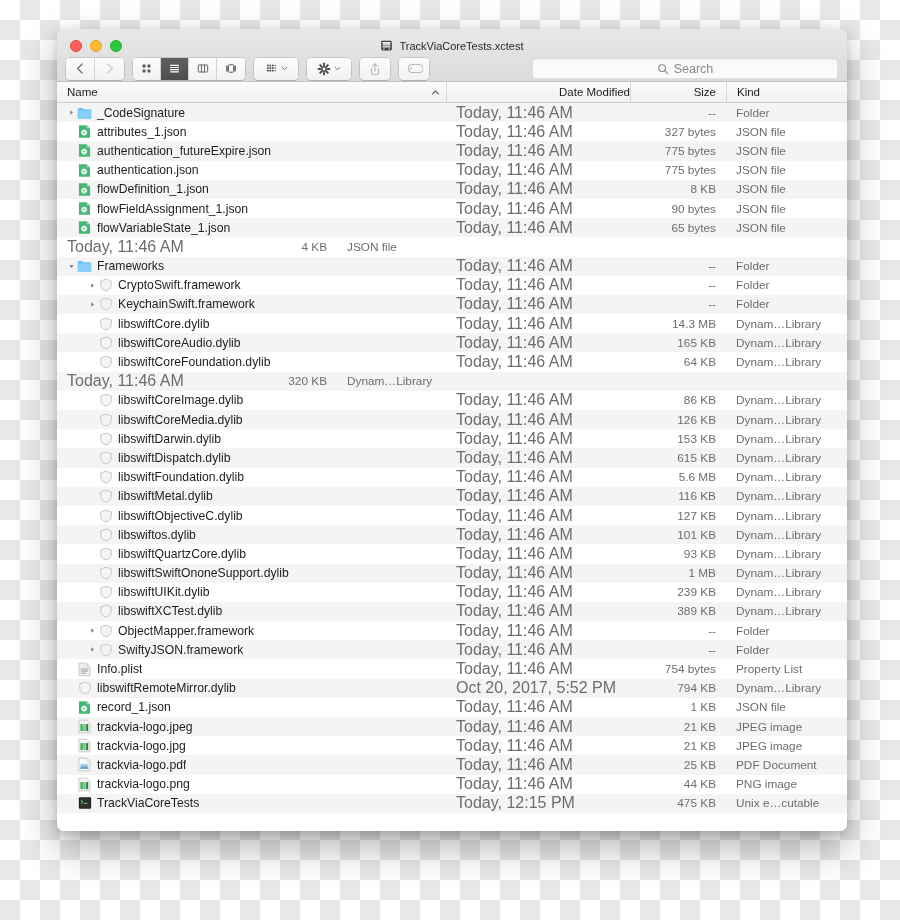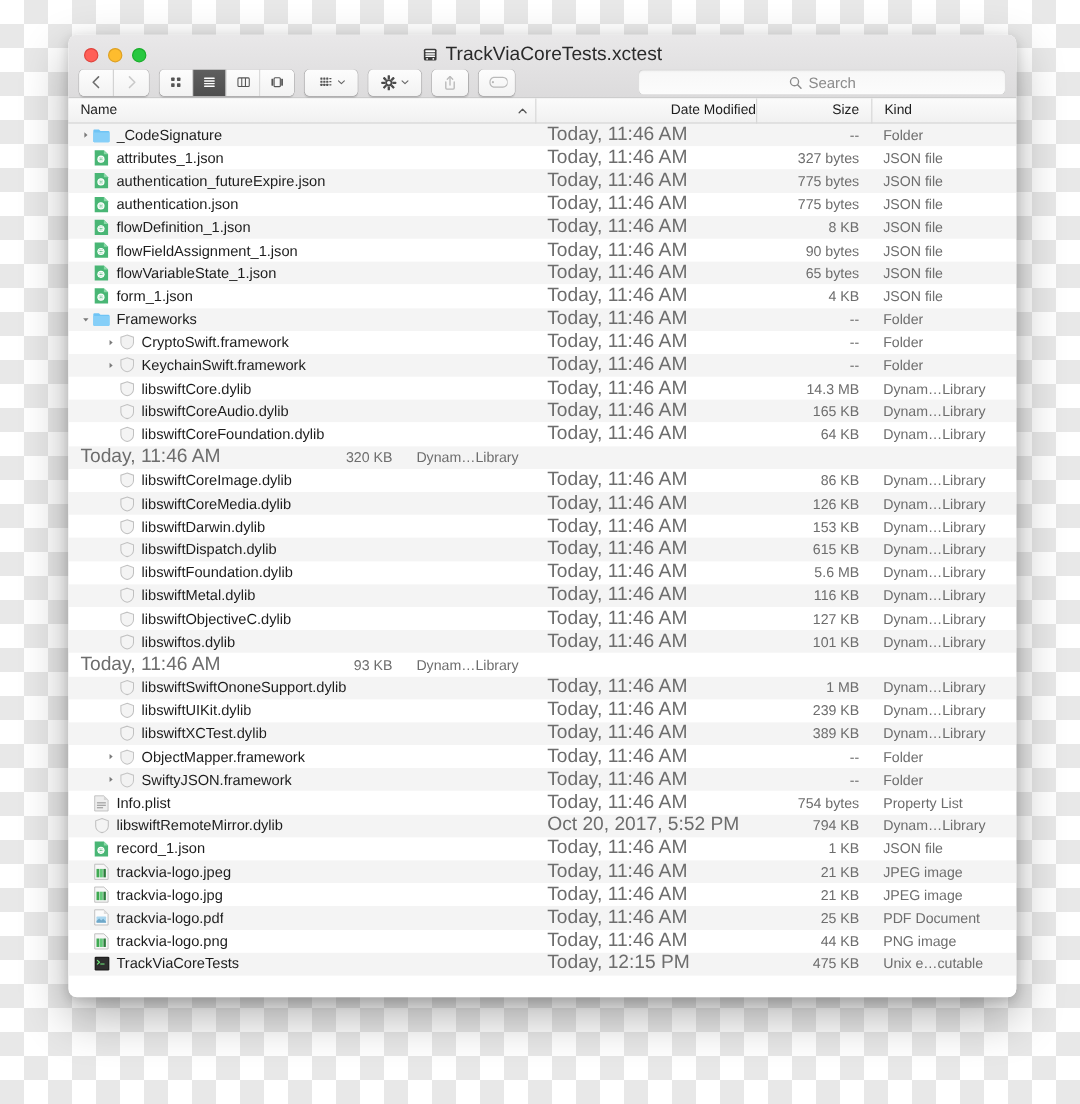--- a/index.html
+++ b/index.html
@@ -38,21 +38,21 @@
   }
   .lights{ position:absolute; left:13px; top:11px; display:flex; gap:8px; }
   .light{ width:12px;height:12px;border-radius:50%; }
   .light.red{background:#ff5f57;border:.5px solid #e0443e;}
   .light.yellow{background:#febc2e;border:.5px solid #dea123;}
   .light.green{background:#28c840;border:.5px solid #1aad2b;}
 
   .win-title{
     position:absolute; left:0; right:0; top:8px;
     text-align:center;
-    font-size:16px; color:#2a2a2a;
+    font-size:11px; color:#2a2a2a;
     display:flex; align-items:center; justify-content:center; gap:6px;
     height:17px;
   }
   .title-icon{ width:13px;height:13px; display:inline-block; }
 
   
   .toolbar{
     position:absolute; left:0; right:0; top:26px; height:27px;
     display:flex; align-items:center; padding:0 9px; gap:9px;
   }
@@ -414,378 +414,374 @@
               <ellipse cx="6.6" cy="9.2" rx="1.1" ry="2.7" fill="none" stroke="#fff" stroke-width=".8"></ellipse>
             </svg>
           </span>
           <span class="fname">flowVariableState_1.json</span>
         </div>
         <div class="c-date">Today, 11:46 AM</div>
         <div class="c-size">65 bytes</div>
         <div class="c-kind">JSON file</div>
       </div>
       <div class="row even">
+        <div class="c-date">Today, 11:46 AM</div>
+        <div class="c-size">4 KB</div>
+        <div class="c-kind">JSON file</div>
+      </div>
+      <div class="row odd">
+        <div class="c-name ind0">
+          <span class="tri">
+            <svg viewBox="0 0 10 10">
+              <path d="M1.8 3.3 L8.2 3.3 L5 7 z" fill="#7a7a7a"></path>
+            </svg>
+          </span>
+          <span class="ficon">
+            <svg viewBox="0 0 16 14" width="15" height="14">
+              <path d="M.8 2.6a1 1 0 0 1 1-1h4l1.4 1.4h7a1 1 0 0 1 1 1v8a1 1 0 0 1-1 1H1.8a1 1 0 0 1-1-1z" fill="#6fc4f5"></path>
+              <path d="M.8 4.2h14.4v7.8a1 1 0 0 1-1 1H1.8a1 1 0 0 1-1-1z" fill="#86cff8"></path>
+            </svg>
+          </span>
+          <span class="fname">Frameworks</span>
+        </div>
+        <div class="c-date">Today, 11:46 AM</div>
+        <div class="c-size">--</div>
+        <div class="c-kind">Folder</div>
+      </div>
+      <div class="row even">
+        <div class="c-name ind1">
+          <span class="tri">
+            <svg viewBox="0 0 10 10">
+              <path d="M3.3 1.8 L7 5 L3.3 8.2 z" fill="#7a7a7a"></path>
+            </svg>
+          </span>
+          <span class="ficon">
+            <svg viewBox="0 0 16 16" width="14" height="14">
+              <path d="M8 1.3 L14 3.4 v5.1 c0 3.4 -3.2 5.6 -6 6.2 c-2.8 -.6 -6 -2.8 -6 -6.2 V3.4 z" fill="#f2f2f2" stroke="#c4c4c4" stroke-width="1"></path>
+            </svg>
+          </span>
+          <span class="fname">CryptoSwift.framework</span>
+        </div>
+        <div class="c-date">Today, 11:46 AM</div>
+        <div class="c-size">--</div>
+        <div class="c-kind">Folder</div>
+      </div>
+      <div class="row odd">
+        <div class="c-name ind1">
+          <span class="tri">
+            <svg viewBox="0 0 10 10">
+              <path d="M3.3 1.8 L7 5 L3.3 8.2 z" fill="#7a7a7a"></path>
+            </svg>
+          </span>
+          <span class="ficon">
+            <svg viewBox="0 0 16 16" width="14" height="14">
+              <path d="M8 1.3 L14 3.4 v5.1 c0 3.4 -3.2 5.6 -6 6.2 c-2.8 -.6 -6 -2.8 -6 -6.2 V3.4 z" fill="#f2f2f2" stroke="#c4c4c4" stroke-width="1"></path>
+            </svg>
+          </span>
+          <span class="fname">KeychainSwift.framework</span>
+        </div>
+        <div class="c-date">Today, 11:46 AM</div>
+        <div class="c-size">--</div>
+        <div class="c-kind">Folder</div>
+      </div>
+      <div class="row even">
+        <div class="c-name ind1">
+          <span class="tri"></span>
+          <span class="ficon">
+            <svg viewBox="0 0 16 16" width="14" height="14">
+              <path d="M8 1.3 L14 3.4 v5.1 c0 3.4 -3.2 5.6 -6 6.2 c-2.8 -.6 -6 -2.8 -6 -6.2 V3.4 z" fill="#f4f4f4" stroke="#c0c0c0" stroke-width="1"></path>
+            </svg>
+          </span>
+          <span class="fname">libswiftCore.dylib</span>
+        </div>
+        <div class="c-date">Today, 11:46 AM</div>
+        <div class="c-size">14.3 MB</div>
+        <div class="c-kind">Dynam…Library</div>
+      </div>
+      <div class="row odd">
+        <div class="c-name ind1">
+          <span class="tri"></span>
+          <span class="ficon">
+            <svg viewBox="0 0 16 16" width="14" height="14">
+              <path d="M8 1.3 L14 3.4 v5.1 c0 3.4 -3.2 5.6 -6 6.2 c-2.8 -.6 -6 -2.8 -6 -6.2 V3.4 z" fill="#f4f4f4" stroke="#c0c0c0" stroke-width="1"></path>
+            </svg>
+          </span>
+          <span class="fname">libswiftCoreAudio.dylib</span>
+        </div>
+        <div class="c-date">Today, 11:46 AM</div>
+        <div class="c-size">165 KB</div>
+        <div class="c-kind">Dynam…Library</div>
+      </div>
+      <div class="row even">
+        <div class="c-name ind1">
+          <span class="tri"></span>
+          <span class="ficon">
+            <svg viewBox="0 0 16 16" width="14" height="14">
+              <path d="M8 1.3 L14 3.4 v5.1 c0 3.4 -3.2 5.6 -6 6.2 c-2.8 -.6 -6 -2.8 -6 -6.2 V3.4 z" fill="#f4f4f4" stroke="#c0c0c0" stroke-width="1"></path>
+            </svg>
+          </span>
+          <span class="fname">libswiftCoreFoundation.dylib</span>
+        </div>
+        <div class="c-date">Today, 11:46 AM</div>
+        <div class="c-size">64 KB</div>
+        <div class="c-kind">Dynam…Library</div>
+      </div>
+      <div class="row odd">
+        <div class="c-date">Today, 11:46 AM</div>
+        <div class="c-size">320 KB</div>
+        <div class="c-kind">Dynam…Library</div>
+      </div>
+      <div class="row even">
+        <div class="c-name ind1">
+          <span class="tri"></span>
+          <span class="ficon">
+            <svg viewBox="0 0 16 16" width="14" height="14">
+              <path d="M8 1.3 L14 3.4 v5.1 c0 3.4 -3.2 5.6 -6 6.2 c-2.8 -.6 -6 -2.8 -6 -6.2 V3.4 z" fill="#f4f4f4" stroke="#c0c0c0" stroke-width="1"></path>
+            </svg>
+          </span>
+          <span class="fname">libswiftCoreImage.dylib</span>
+        </div>
+        <div class="c-date">Today, 11:46 AM</div>
+        <div class="c-size">86 KB</div>
+        <div class="c-kind">Dynam…Library</div>
+      </div>
+      <div class="row odd">
+        <div class="c-name ind1">
+          <span class="tri"></span>
+          <span class="ficon">
+            <svg viewBox="0 0 16 16" width="14" height="14">
+              <path d="M8 1.3 L14 3.4 v5.1 c0 3.4 -3.2 5.6 -6 6.2 c-2.8 -.6 -6 -2.8 -6 -6.2 V3.4 z" fill="#f4f4f4" stroke="#c0c0c0" stroke-width="1"></path>
+            </svg>
+          </span>
+          <span class="fname">libswiftCoreMedia.dylib</span>
+        </div>
+        <div class="c-date">Today, 11:46 AM</div>
+        <div class="c-size">126 KB</div>
+        <div class="c-kind">Dynam…Library</div>
+      </div>
+      <div class="row even">
+        <div class="c-name ind1">
+          <span class="tri"></span>
+          <span class="ficon">
+            <svg viewBox="0 0 16 16" width="14" height="14">
+              <path d="M8 1.3 L14 3.4 v5.1 c0 3.4 -3.2 5.6 -6 6.2 c-2.8 -.6 -6 -2.8 -6 -6.2 V3.4 z" fill="#f4f4f4" stroke="#c0c0c0" stroke-width="1"></path>
+            </svg>
+          </span>
+          <span class="fname">libswiftDarwin.dylib</span>
+        </div>
+        <div class="c-date">Today, 11:46 AM</div>
+        <div class="c-size">153 KB</div>
+        <div class="c-kind">Dynam…Library</div>
+      </div>
+      <div class="row odd">
+        <div class="c-name ind1">
+          <span class="tri"></span>
+          <span class="ficon">
+            <svg viewBox="0 0 16 16" width="14" height="14">
+              <path d="M8 1.3 L14 3.4 v5.1 c0 3.4 -3.2 5.6 -6 6.2 c-2.8 -.6 -6 -2.8 -6 -6.2 V3.4 z" fill="#f4f4f4" stroke="#c0c0c0" stroke-width="1"></path>
+            </svg>
+          </span>
+          <span class="fname">libswiftDispatch.dylib</span>
+        </div>
+        <div class="c-date">Today, 11:46 AM</div>
+        <div class="c-size">615 KB</div>
+        <div class="c-kind">Dynam…Library</div>
+      </div>
+      <div class="row even">
+        <div class="c-name ind1">
+          <span class="tri"></span>
+          <span class="ficon">
+            <svg viewBox="0 0 16 16" width="14" height="14">
+              <path d="M8 1.3 L14 3.4 v5.1 c0 3.4 -3.2 5.6 -6 6.2 c-2.8 -.6 -6 -2.8 -6 -6.2 V3.4 z" fill="#f4f4f4" stroke="#c0c0c0" stroke-width="1"></path>
+            </svg>
+          </span>
+          <span class="fname">libswiftFoundation.dylib</span>
+        </div>
+        <div class="c-date">Today, 11:46 AM</div>
+        <div class="c-size">5.6 MB</div>
+        <div class="c-kind">Dynam…Library</div>
+      </div>
+      <div class="row odd">
+        <div class="c-name ind1">
+          <span class="tri"></span>
+          <span class="ficon">
+            <svg viewBox="0 0 16 16" width="14" height="14">
+              <path d="M8 1.3 L14 3.4 v5.1 c0 3.4 -3.2 5.6 -6 6.2 c-2.8 -.6 -6 -2.8 -6 -6.2 V3.4 z" fill="#f4f4f4" stroke="#c0c0c0" stroke-width="1"></path>
+            </svg>
+          </span>
+          <span class="fname">libswiftMetal.dylib</span>
+        </div>
+        <div class="c-date">Today, 11:46 AM</div>
+        <div class="c-size">116 KB</div>
+        <div class="c-kind">Dynam…Library</div>
+      </div>
+      <div class="row even">
+        <div class="c-name ind1">
+          <span class="tri"></span>
+          <span class="ficon">
+            <svg viewBox="0 0 16 16" width="14" height="14">
+              <path d="M8 1.3 L14 3.4 v5.1 c0 3.4 -3.2 5.6 -6 6.2 c-2.8 -.6 -6 -2.8 -6 -6.2 V3.4 z" fill="#f4f4f4" stroke="#c0c0c0" stroke-width="1"></path>
+            </svg>
+          </span>
+          <span class="fname">libswiftObjectiveC.dylib</span>
+        </div>
+        <div class="c-date">Today, 11:46 AM</div>
+        <div class="c-size">127 KB</div>
+        <div class="c-kind">Dynam…Library</div>
+      </div>
+      <div class="row odd">
+        <div class="c-name ind1">
+          <span class="tri"></span>
+          <span class="ficon">
+            <svg viewBox="0 0 16 16" width="14" height="14">
+              <path d="M8 1.3 L14 3.4 v5.1 c0 3.4 -3.2 5.6 -6 6.2 c-2.8 -.6 -6 -2.8 -6 -6.2 V3.4 z" fill="#f4f4f4" stroke="#c0c0c0" stroke-width="1"></path>
+            </svg>
+          </span>
+          <span class="fname">libswiftos.dylib</span>
+        </div>
+        <div class="c-date">Today, 11:46 AM</div>
+        <div class="c-size">101 KB</div>
+        <div class="c-kind">Dynam…Library</div>
+      </div>
+      <div class="row even">
+        <div class="c-name ind1">
+          <span class="tri"></span>
+          <span class="ficon">
+            <svg viewBox="0 0 16 16" width="14" height="14">
+              <path d="M8 1.3 L14 3.4 v5.1 c0 3.4 -3.2 5.6 -6 6.2 c-2.8 -.6 -6 -2.8 -6 -6.2 V3.4 z" fill="#f4f4f4" stroke="#c0c0c0" stroke-width="1"></path>
+            </svg>
+          </span>
+          <span class="fname">libswiftQuartzCore.dylib</span>
+        </div>
+        <div class="c-date">Today, 11:46 AM</div>
+        <div class="c-size">93 KB</div>
+        <div class="c-kind">Dynam…Library</div>
+      </div>
+      <div class="row odd">
+        <div class="c-name ind1">
+          <span class="tri"></span>
+          <span class="ficon">
+            <svg viewBox="0 0 16 16" width="14" height="14">
+              <path d="M8 1.3 L14 3.4 v5.1 c0 3.4 -3.2 5.6 -6 6.2 c-2.8 -.6 -6 -2.8 -6 -6.2 V3.4 z" fill="#f4f4f4" stroke="#c0c0c0" stroke-width="1"></path>
+            </svg>
+          </span>
+          <span class="fname">libswiftSwiftOnoneSupport.dylib</span>
+        </div>
+        <div class="c-date">Today, 11:46 AM</div>
+        <div class="c-size">1 MB</div>
+        <div class="c-kind">Dynam…Library</div>
+      </div>
+      <div class="row even">
+        <div class="c-name ind1">
+          <span class="tri"></span>
+          <span class="ficon">
+            <svg viewBox="0 0 16 16" width="14" height="14">
+              <path d="M8 1.3 L14 3.4 v5.1 c0 3.4 -3.2 5.6 -6 6.2 c-2.8 -.6 -6 -2.8 -6 -6.2 V3.4 z" fill="#f4f4f4" stroke="#c0c0c0" stroke-width="1"></path>
+            </svg>
+          </span>
+          <span class="fname">libswiftUIKit.dylib</span>
+        </div>
+        <div class="c-date">Today, 11:46 AM</div>
+        <div class="c-size">239 KB</div>
+        <div class="c-kind">Dynam…Library</div>
+      </div>
+      <div class="row odd">
+        <div class="c-name ind1">
+          <span class="tri"></span>
+          <span class="ficon">
+            <svg viewBox="0 0 16 16" width="14" height="14">
+              <path d="M8 1.3 L14 3.4 v5.1 c0 3.4 -3.2 5.6 -6 6.2 c-2.8 -.6 -6 -2.8 -6 -6.2 V3.4 z" fill="#f4f4f4" stroke="#c0c0c0" stroke-width="1"></path>
+            </svg>
+          </span>
+          <span class="fname">libswiftXCTest.dylib</span>
+        </div>
+        <div class="c-date">Today, 11:46 AM</div>
+        <div class="c-size">389 KB</div>
+        <div class="c-kind">Dynam…Library</div>
+      </div>
+      <div class="row even">
+        <div class="c-name ind1">
+          <span class="tri">
+            <svg viewBox="0 0 10 10">
+              <path d="M3.3 1.8 L7 5 L3.3 8.2 z" fill="#7a7a7a"></path>
+            </svg>
+          </span>
+          <span class="ficon">
+            <svg viewBox="0 0 16 16" width="14" height="14">
+              <path d="M8 1.3 L14 3.4 v5.1 c0 3.4 -3.2 5.6 -6 6.2 c-2.8 -.6 -6 -2.8 -6 -6.2 V3.4 z" fill="#f2f2f2" stroke="#c4c4c4" stroke-width="1"></path>
+            </svg>
+          </span>
+          <span class="fname">ObjectMapper.framework</span>
+        </div>
+        <div class="c-date">Today, 11:46 AM</div>
+        <div class="c-size">--</div>
+        <div class="c-kind">Folder</div>
+      </div>
+      <div class="row odd">
+        <div class="c-name ind1">
+          <span class="tri">
+            <svg viewBox="0 0 10 10">
+              <path d="M3.3 1.8 L7 5 L3.3 8.2 z" fill="#7a7a7a"></path>
+            </svg>
+          </span>
+          <span class="ficon">
+            <svg viewBox="0 0 16 16" width="14" height="14">
+              <path d="M8 1.3 L14 3.4 v5.1 c0 3.4 -3.2 5.6 -6 6.2 c-2.8 -.6 -6 -2.8 -6 -6.2 V3.4 z" fill="#f2f2f2" stroke="#c4c4c4" stroke-width="1"></path>
+            </svg>
+          </span>
+          <span class="fname">SwiftyJSON.framework</span>
+        </div>
+        <div class="c-date">Today, 11:46 AM</div>
+        <div class="c-size">--</div>
+        <div class="c-kind">Folder</div>
+      </div>
+      <div class="row even">
+        <div class="c-name ind0">
+          <span class="tri"></span>
+          <span class="ficon">
+            <svg viewBox="0 0 14 16" width="13" height="15">
+              <path d="M1 1.2h8.2L13 4.9v9.9H1z" fill="#eeeeee" stroke="#bdbdbd" stroke-width=".8"></path>
+              <path d="M9.2 1.2 L13 4.9 h-3.8z" fill="#d6d6d6"></path>
+              <rect x="3" y="7" width="8" height="1" fill="#9a9a9a"></rect>
+              <rect x="3" y="9.2" width="8" height="1" fill="#9a9a9a"></rect>
+              <rect x="3" y="11.4" width="5.5" height="1" fill="#9a9a9a"></rect>
+            </svg>
+          </span>
+          <span class="fname">Info.plist</span>
+        </div>
+        <div class="c-date">Today, 11:46 AM</div>
+        <div class="c-size">754 bytes</div>
+        <div class="c-kind">Property List</div>
+      </div>
+      <div class="row odd">
+        <div class="c-name ind0">
+          <span class="tri"></span>
+          <span class="ficon">
+            <svg viewBox="0 0 16 16" width="14" height="14">
+              <path d="M8 1.3 L14 3.4 v5.1 c0 3.4 -3.2 5.6 -6 6.2 c-2.8 -.6 -6 -2.8 -6 -6.2 V3.4 z" fill="#f4f4f4" stroke="#c0c0c0" stroke-width="1"></path>
+            </svg>
+          </span>
+          <span class="fname">libswiftRemoteMirror.dylib</span>
+        </div>
+        <div class="c-date">Oct 20, 2017, 5:52 PM</div>
+        <div class="c-size">794 KB</div>
+        <div class="c-kind">Dynam…Library</div>
+      </div>
+      <div class="row even">
         <div class="c-name ind0">
           <span class="tri"></span>
           <span class="ficon">
             <svg viewBox="0 0 14 16" width="13" height="15">
               <path d="M1 1.2h8.2L13 4.9v9.9H1z" fill="#49b675"></path>
               <path d="M9.2 1.2 L13 4.9 h-3.8z" fill="#8ad9a8"></path>
               <circle cx="6.6" cy="9.2" r="2.7" fill="none" stroke="#fff" stroke-width="1"></circle>
               <ellipse cx="6.6" cy="9.2" rx="2.7" ry="1.1" fill="none" stroke="#fff" stroke-width=".8"></ellipse>
               <ellipse cx="6.6" cy="9.2" rx="1.1" ry="2.7" fill="none" stroke="#fff" stroke-width=".8"></ellipse>
             </svg>
           </span>
-          <span class="fname">form_1.json</span>
-        </div>
-        <div class="c-date">Today, 11:46 AM</div>
-        <div class="c-size">4 KB</div>
-        <div class="c-kind">JSON file</div>
-      </div>
-      <div class="row odd">
-        <div class="c-name ind0">
-          <span class="tri">
-            <svg viewBox="0 0 10 10">
-              <path d="M1.8 3.3 L8.2 3.3 L5 7 z" fill="#7a7a7a"></path>
-            </svg>
-          </span>
-          <span class="ficon">
-            <svg viewBox="0 0 16 14" width="15" height="14">
-              <path d="M.8 2.6a1 1 0 0 1 1-1h4l1.4 1.4h7a1 1 0 0 1 1 1v8a1 1 0 0 1-1 1H1.8a1 1 0 0 1-1-1z" fill="#6fc4f5"></path>
-              <path d="M.8 4.2h14.4v7.8a1 1 0 0 1-1 1H1.8a1 1 0 0 1-1-1z" fill="#86cff8"></path>
-            </svg>
-          </span>
-          <span class="fname">Frameworks</span>
-        </div>
-        <div class="c-date">Today, 11:46 AM</div>
-        <div class="c-size">--</div>
-        <div class="c-kind">Folder</div>
-      </div>
-      <div class="row even">
-        <div class="c-name ind1">
-          <span class="tri">
-            <svg viewBox="0 0 10 10">
-              <path d="M3.3 1.8 L7 5 L3.3 8.2 z" fill="#7a7a7a"></path>
-            </svg>
-          </span>
-          <span class="ficon">
-            <svg viewBox="0 0 16 16" width="14" height="14">
-              <path d="M8 1.3 L14 3.4 v5.1 c0 3.4 -3.2 5.6 -6 6.2 c-2.8 -.6 -6 -2.8 -6 -6.2 V3.4 z" fill="#f2f2f2" stroke="#c4c4c4" stroke-width="1"></path>
-            </svg>
-          </span>
-          <span class="fname">CryptoSwift.framework</span>
-        </div>
-        <div class="c-date">Today, 11:46 AM</div>
-        <div class="c-size">--</div>
-        <div class="c-kind">Folder</div>
-      </div>
-      <div class="row odd">
-        <div class="c-name ind1">
-          <span class="tri">
-            <svg viewBox="0 0 10 10">
-              <path d="M3.3 1.8 L7 5 L3.3 8.2 z" fill="#7a7a7a"></path>
-            </svg>
-          </span>
-          <span class="ficon">
-            <svg viewBox="0 0 16 16" width="14" height="14">
-              <path d="M8 1.3 L14 3.4 v5.1 c0 3.4 -3.2 5.6 -6 6.2 c-2.8 -.6 -6 -2.8 -6 -6.2 V3.4 z" fill="#f2f2f2" stroke="#c4c4c4" stroke-width="1"></path>
-            </svg>
-          </span>
-          <span class="fname">KeychainSwift.framework</span>
-        </div>
-        <div class="c-date">Today, 11:46 AM</div>
-        <div class="c-size">--</div>
-        <div class="c-kind">Folder</div>
-      </div>
-      <div class="row even">
-        <div class="c-name ind1">
-          <span class="tri"></span>
-          <span class="ficon">
-            <svg viewBox="0 0 16 16" width="14" height="14">
-              <path d="M8 1.3 L14 3.4 v5.1 c0 3.4 -3.2 5.6 -6 6.2 c-2.8 -.6 -6 -2.8 -6 -6.2 V3.4 z" fill="#f4f4f4" stroke="#c0c0c0" stroke-width="1"></path>
-            </svg>
-          </span>
-          <span class="fname">libswiftCore.dylib</span>
-        </div>
-        <div class="c-date">Today, 11:46 AM</div>
-        <div class="c-size">14.3 MB</div>
-        <div class="c-kind">Dynam…Library</div>
-      </div>
-      <div class="row odd">
-        <div class="c-name ind1">
-          <span class="tri"></span>
-          <span class="ficon">
-            <svg viewBox="0 0 16 16" width="14" height="14">
-              <path d="M8 1.3 L14 3.4 v5.1 c0 3.4 -3.2 5.6 -6 6.2 c-2.8 -.6 -6 -2.8 -6 -6.2 V3.4 z" fill="#f4f4f4" stroke="#c0c0c0" stroke-width="1"></path>
-            </svg>
-          </span>
-          <span class="fname">libswiftCoreAudio.dylib</span>
-        </div>
-        <div class="c-date">Today, 11:46 AM</div>
-        <div class="c-size">165 KB</div>
-        <div class="c-kind">Dynam…Library</div>
-      </div>
-      <div class="row even">
-        <div class="c-name ind1">
-          <span class="tri"></span>
-          <span class="ficon">
-            <svg viewBox="0 0 16 16" width="14" height="14">
-              <path d="M8 1.3 L14 3.4 v5.1 c0 3.4 -3.2 5.6 -6 6.2 c-2.8 -.6 -6 -2.8 -6 -6.2 V3.4 z" fill="#f4f4f4" stroke="#c0c0c0" stroke-width="1"></path>
-            </svg>
-          </span>
-          <span class="fname">libswiftCoreFoundation.dylib</span>
-        </div>
-        <div class="c-date">Today, 11:46 AM</div>
-        <div class="c-size">64 KB</div>
-        <div class="c-kind">Dynam…Library</div>
-      </div>
-      <div class="row odd">
-        <div class="c-date">Today, 11:46 AM</div>
-        <div class="c-size">320 KB</div>
-        <div class="c-kind">Dynam…Library</div>
-      </div>
-      <div class="row even">
-        <div class="c-name ind1">
-          <span class="tri"></span>
-          <span class="ficon">
-            <svg viewBox="0 0 16 16" width="14" height="14">
-              <path d="M8 1.3 L14 3.4 v5.1 c0 3.4 -3.2 5.6 -6 6.2 c-2.8 -.6 -6 -2.8 -6 -6.2 V3.4 z" fill="#f4f4f4" stroke="#c0c0c0" stroke-width="1"></path>
-            </svg>
-          </span>
-          <span class="fname">libswiftCoreImage.dylib</span>
-        </div>
-        <div class="c-date">Today, 11:46 AM</div>
-        <div class="c-size">86 KB</div>
-        <div class="c-kind">Dynam…Library</div>
-      </div>
-      <div class="row odd">
-        <div class="c-name ind1">
-          <span class="tri"></span>
-          <span class="ficon">
-            <svg viewBox="0 0 16 16" width="14" height="14">
-              <path d="M8 1.3 L14 3.4 v5.1 c0 3.4 -3.2 5.6 -6 6.2 c-2.8 -.6 -6 -2.8 -6 -6.2 V3.4 z" fill="#f4f4f4" stroke="#c0c0c0" stroke-width="1"></path>
-            </svg>
-          </span>
-          <span class="fname">libswiftCoreMedia.dylib</span>
-        </div>
-        <div class="c-date">Today, 11:46 AM</div>
-        <div class="c-size">126 KB</div>
-        <div class="c-kind">Dynam…Library</div>
-      </div>
-      <div class="row even">
-        <div class="c-name ind1">
-          <span class="tri"></span>
-          <span class="ficon">
-            <svg viewBox="0 0 16 16" width="14" height="14">
-              <path d="M8 1.3 L14 3.4 v5.1 c0 3.4 -3.2 5.6 -6 6.2 c-2.8 -.6 -6 -2.8 -6 -6.2 V3.4 z" fill="#f4f4f4" stroke="#c0c0c0" stroke-width="1"></path>
-            </svg>
-          </span>
-          <span class="fname">libswiftDarwin.dylib</span>
-        </div>
-        <div class="c-date">Today, 11:46 AM</div>
-        <div class="c-size">153 KB</div>
-        <div class="c-kind">Dynam…Library</div>
-      </div>
-      <div class="row odd">
-        <div class="c-name ind1">
-          <span class="tri"></span>
-          <span class="ficon">
-            <svg viewBox="0 0 16 16" width="14" height="14">
-              <path d="M8 1.3 L14 3.4 v5.1 c0 3.4 -3.2 5.6 -6 6.2 c-2.8 -.6 -6 -2.8 -6 -6.2 V3.4 z" fill="#f4f4f4" stroke="#c0c0c0" stroke-width="1"></path>
-            </svg>
-          </span>
-          <span class="fname">libswiftDispatch.dylib</span>
-        </div>
-        <div class="c-date">Today, 11:46 AM</div>
-        <div class="c-size">615 KB</div>
-        <div class="c-kind">Dynam…Library</div>
-      </div>
-      <div class="row even">
-        <div class="c-name ind1">
-          <span class="tri"></span>
-          <span class="ficon">
-            <svg viewBox="0 0 16 16" width="14" height="14">
-              <path d="M8 1.3 L14 3.4 v5.1 c0 3.4 -3.2 5.6 -6 6.2 c-2.8 -.6 -6 -2.8 -6 -6.2 V3.4 z" fill="#f4f4f4" stroke="#c0c0c0" stroke-width="1"></path>
-            </svg>
-          </span>
-          <span class="fname">libswiftFoundation.dylib</span>
-        </div>
-        <div class="c-date">Today, 11:46 AM</div>
-        <div class="c-size">5.6 MB</div>
-        <div class="c-kind">Dynam…Library</div>
-      </div>
-      <div class="row odd">
-        <div class="c-name ind1">
-          <span class="tri"></span>
-          <span class="ficon">
-            <svg viewBox="0 0 16 16" width="14" height="14">
-              <path d="M8 1.3 L14 3.4 v5.1 c0 3.4 -3.2 5.6 -6 6.2 c-2.8 -.6 -6 -2.8 -6 -6.2 V3.4 z" fill="#f4f4f4" stroke="#c0c0c0" stroke-width="1"></path>
-            </svg>
-          </span>
-          <span class="fname">libswiftMetal.dylib</span>
-        </div>
-        <div class="c-date">Today, 11:46 AM</div>
-        <div class="c-size">116 KB</div>
-        <div class="c-kind">Dynam…Library</div>
-      </div>
-      <div class="row even">
-        <div class="c-name ind1">
-          <span class="tri"></span>
-          <span class="ficon">
-            <svg viewBox="0 0 16 16" width="14" height="14">
-              <path d="M8 1.3 L14 3.4 v5.1 c0 3.4 -3.2 5.6 -6 6.2 c-2.8 -.6 -6 -2.8 -6 -6.2 V3.4 z" fill="#f4f4f4" stroke="#c0c0c0" stroke-width="1"></path>
-            </svg>
-          </span>
-          <span class="fname">libswiftObjectiveC.dylib</span>
-        </div>
-        <div class="c-date">Today, 11:46 AM</div>
-        <div class="c-size">127 KB</div>
-        <div class="c-kind">Dynam…Library</div>
-      </div>
-      <div class="row odd">
-        <div class="c-name ind1">
-          <span class="tri"></span>
-          <span class="ficon">
-            <svg viewBox="0 0 16 16" width="14" height="14">
-              <path d="M8 1.3 L14 3.4 v5.1 c0 3.4 -3.2 5.6 -6 6.2 c-2.8 -.6 -6 -2.8 -6 -6.2 V3.4 z" fill="#f4f4f4" stroke="#c0c0c0" stroke-width="1"></path>
-            </svg>
-          </span>
-          <span class="fname">libswiftos.dylib</span>
-        </div>
-        <div class="c-date">Today, 11:46 AM</div>
-        <div class="c-size">101 KB</div>
-        <div class="c-kind">Dynam…Library</div>
-      </div>
-      <div class="row even">
-        <div class="c-date">Today, 11:46 AM</div>
-        <div class="c-size">93 KB</div>
-        <div class="c-kind">Dynam…Library</div>
-      </div>
-      <div class="row odd">
-        <div class="c-name ind1">
-          <span class="tri"></span>
-          <span class="ficon">
-            <svg viewBox="0 0 16 16" width="14" height="14">
-              <path d="M8 1.3 L14 3.4 v5.1 c0 3.4 -3.2 5.6 -6 6.2 c-2.8 -.6 -6 -2.8 -6 -6.2 V3.4 z" fill="#f4f4f4" stroke="#c0c0c0" stroke-width="1"></path>
-            </svg>
-          </span>
-          <span class="fname">libswiftSwiftOnoneSupport.dylib</span>
-        </div>
-        <div class="c-date">Today, 11:46 AM</div>
-        <div class="c-size">1 MB</div>
-        <div class="c-kind">Dynam…Library</div>
-      </div>
-      <div class="row even">
-        <div class="c-name ind1">
-          <span class="tri"></span>
-          <span class="ficon">
-            <svg viewBox="0 0 16 16" width="14" height="14">
-              <path d="M8 1.3 L14 3.4 v5.1 c0 3.4 -3.2 5.6 -6 6.2 c-2.8 -.6 -6 -2.8 -6 -6.2 V3.4 z" fill="#f4f4f4" stroke="#c0c0c0" stroke-width="1"></path>
-            </svg>
-          </span>
-          <span class="fname">libswiftUIKit.dylib</span>
-        </div>
-        <div class="c-date">Today, 11:46 AM</div>
-        <div class="c-size">239 KB</div>
-        <div class="c-kind">Dynam…Library</div>
-      </div>
-      <div class="row odd">
-        <div class="c-name ind1">
-          <span class="tri"></span>
-          <span class="ficon">
-            <svg viewBox="0 0 16 16" width="14" height="14">
-              <path d="M8 1.3 L14 3.4 v5.1 c0 3.4 -3.2 5.6 -6 6.2 c-2.8 -.6 -6 -2.8 -6 -6.2 V3.4 z" fill="#f4f4f4" stroke="#c0c0c0" stroke-width="1"></path>
-            </svg>
-          </span>
-          <span class="fname">libswiftXCTest.dylib</span>
-        </div>
-        <div class="c-date">Today, 11:46 AM</div>
-        <div class="c-size">389 KB</div>
-        <div class="c-kind">Dynam…Library</div>
-      </div>
-      <div class="row even">
-        <div class="c-name ind1">
-          <span class="tri">
-            <svg viewBox="0 0 10 10">
-              <path d="M3.3 1.8 L7 5 L3.3 8.2 z" fill="#7a7a7a"></path>
-            </svg>
-          </span>
-          <span class="ficon">
-            <svg viewBox="0 0 16 16" width="14" height="14">
-              <path d="M8 1.3 L14 3.4 v5.1 c0 3.4 -3.2 5.6 -6 6.2 c-2.8 -.6 -6 -2.8 -6 -6.2 V3.4 z" fill="#f2f2f2" stroke="#c4c4c4" stroke-width="1"></path>
-            </svg>
-          </span>
-          <span class="fname">ObjectMapper.framework</span>
-        </div>
-        <div class="c-date">Today, 11:46 AM</div>
-        <div class="c-size">--</div>
-        <div class="c-kind">Folder</div>
-      </div>
-      <div class="row odd">
-        <div class="c-name ind1">
-          <span class="tri">
-            <svg viewBox="0 0 10 10">
-              <path d="M3.3 1.8 L7 5 L3.3 8.2 z" fill="#7a7a7a"></path>
-            </svg>
-          </span>
-          <span class="ficon">
-            <svg viewBox="0 0 16 16" width="14" height="14">
-              <path d="M8 1.3 L14 3.4 v5.1 c0 3.4 -3.2 5.6 -6 6.2 c-2.8 -.6 -6 -2.8 -6 -6.2 V3.4 z" fill="#f2f2f2" stroke="#c4c4c4" stroke-width="1"></path>
-            </svg>
-          </span>
-          <span class="fname">SwiftyJSON.framework</span>
-        </div>
-        <div class="c-date">Today, 11:46 AM</div>
-        <div class="c-size">--</div>
-        <div class="c-kind">Folder</div>
-      </div>
-      <div class="row even">
-        <div class="c-name ind0">
-          <span class="tri"></span>
-          <span class="ficon">
-            <svg viewBox="0 0 14 16" width="13" height="15">
-              <path d="M1 1.2h8.2L13 4.9v9.9H1z" fill="#eeeeee" stroke="#bdbdbd" stroke-width=".8"></path>
-              <path d="M9.2 1.2 L13 4.9 h-3.8z" fill="#d6d6d6"></path>
-              <rect x="3" y="7" width="8" height="1" fill="#9a9a9a"></rect>
-              <rect x="3" y="9.2" width="8" height="1" fill="#9a9a9a"></rect>
-              <rect x="3" y="11.4" width="5.5" height="1" fill="#9a9a9a"></rect>
-            </svg>
-          </span>
-          <span class="fname">Info.plist</span>
-        </div>
-        <div class="c-date">Today, 11:46 AM</div>
-        <div class="c-size">754 bytes</div>
-        <div class="c-kind">Property List</div>
-      </div>
-      <div class="row odd">
-        <div class="c-name ind0">
-          <span class="tri"></span>
-          <span class="ficon">
-            <svg viewBox="0 0 16 16" width="14" height="14">
-              <path d="M8 1.3 L14 3.4 v5.1 c0 3.4 -3.2 5.6 -6 6.2 c-2.8 -.6 -6 -2.8 -6 -6.2 V3.4 z" fill="#f4f4f4" stroke="#c0c0c0" stroke-width="1"></path>
-            </svg>
-          </span>
-          <span class="fname">libswiftRemoteMirror.dylib</span>
-        </div>
-        <div class="c-date">Oct 20, 2017, 5:52 PM</div>
-        <div class="c-size">794 KB</div>
-        <div class="c-kind">Dynam…Library</div>
-      </div>
-      <div class="row even">
-        <div class="c-name ind0">
-          <span class="tri"></span>
-          <span class="ficon">
-            <svg viewBox="0 0 14 16" width="13" height="15">
-              <path d="M1 1.2h8.2L13 4.9v9.9H1z" fill="#49b675"></path>
-              <path d="M9.2 1.2 L13 4.9 h-3.8z" fill="#8ad9a8"></path>
-              <circle cx="6.6" cy="9.2" r="2.7" fill="none" stroke="#fff" stroke-width="1"></circle>
-              <ellipse cx="6.6" cy="9.2" rx="2.7" ry="1.1" fill="none" stroke="#fff" stroke-width=".8"></ellipse>
-              <ellipse cx="6.6" cy="9.2" rx="1.1" ry="2.7" fill="none" stroke="#fff" stroke-width=".8"></ellipse>
-            </svg>
-          </span>
           <span class="fname">record_1.json</span>
         </div>
         <div class="c-date">Today, 11:46 AM</div>
         <div class="c-size">1 KB</div>
         <div class="c-kind">JSON file</div>
       </div>
       <div class="row odd">
         <div class="c-name ind0">
           <span class="tri"></span>
           <span class="ficon">

